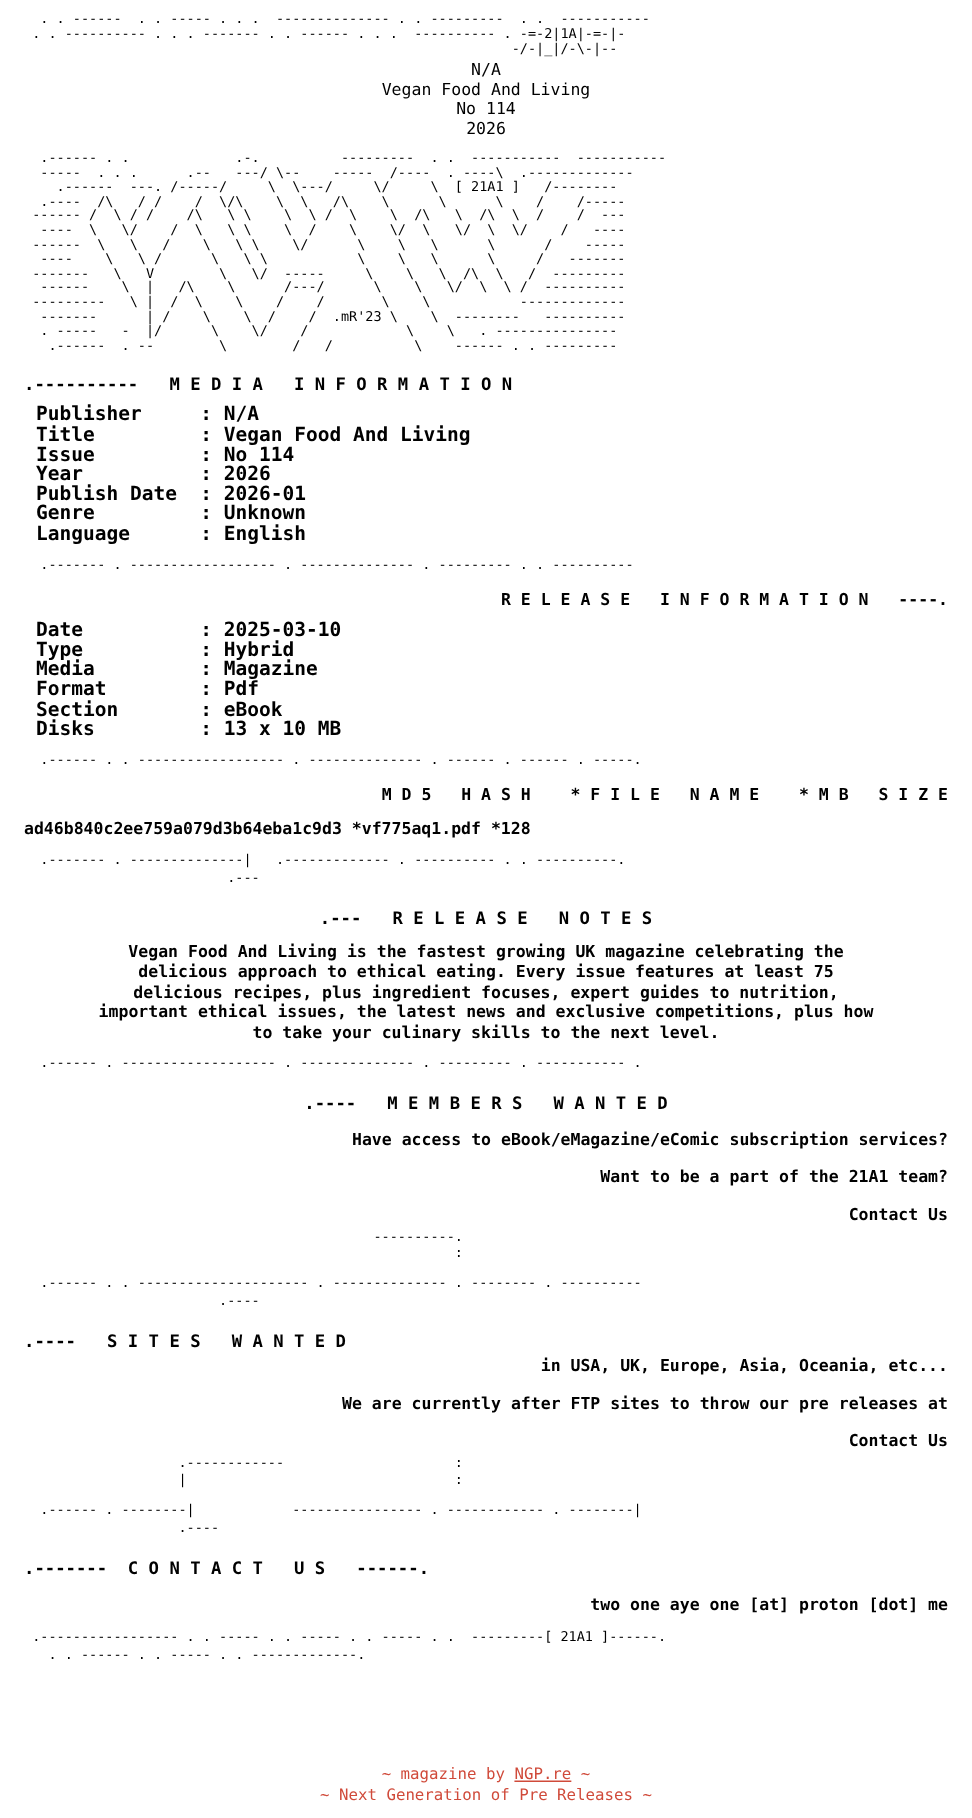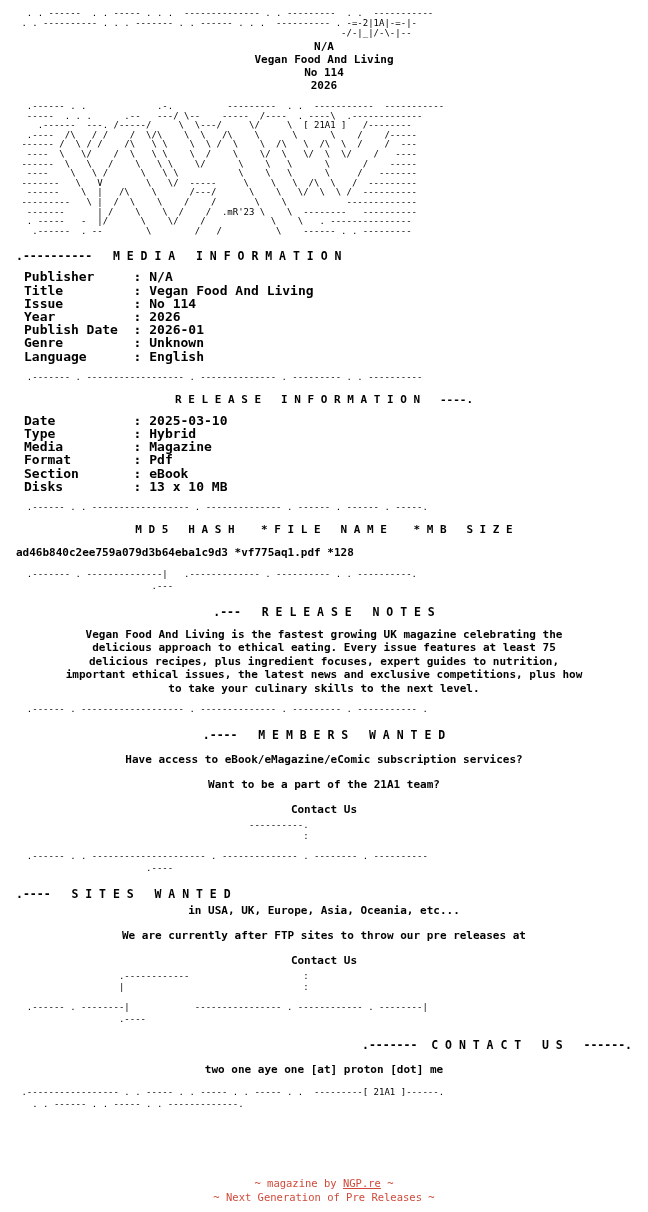--- a/index.html
+++ b/index.html
@@ -27,21 +27,21 @@
   }
   .ascii-top {
     font-size: 9px;
     line-height: 10px;
     text-align: left;
   }
   .title-block {
     font-size: 11px;
     line-height: 13px;
     text-align: center;
-    font-weight: bold;
+    font-weight: normal;
     margin-top: 2px;
   }
   .logo {
     font-size: 9px;
     line-height: 9.6px;
     margin-top: 10px;
     text-align: left;
   }
   .section-head {
     font-size: 11.5px;
@@ -74,21 +74,21 @@
     line-height: 13.5px;
     font-weight: bold;
     text-align: center;
     margin-top: 8px;
     padding: 0 6px;
   }
   .center-line {
     font-size: 11px;
     line-height: 17px;
     font-weight: bold;
-    text-align: center;
+    text-align: right;
     margin-top: 8px;
   }
   .contact-ascii {
     font-size: 9px;
     line-height: 11px;
     margin-top: 2px;
   }
   .footer {
     position: absolute;
     left: 0;
@@ -191,21 +191,21 @@
   <div class="center-line" style="margin-top:0">in USA, UK, Europe, Asia, Oceania, etc...</div>
   <div class="center-line">We are currently after FTP sites to throw our pre releases at</div>
 
   <div class="center-line">Contact Us</div>
   <pre class="contact-ascii">                   .------------                     :
                    |                                 :</pre>
 
   <pre class="rule">  .------ . --------|            ---------------- . ------------ . --------|
                    .---- </pre>
 
-  <pre class="section-head" style="text-align:right">.-------  C O N T A C T   U S   ------.</pre>
+  <pre class="section-head" style="text-align:left">.-------  C O N T A C T   U S   ------.</pre>
 
   <div class="center-line">two one aye one [at] proton [dot] me</div>
 
   <pre class="rule"> .----------------- . . ----- . . ----- . . ----- . .  ---------[ 21A1 ]------.
    . . ------ . . ----- . . -------------.</pre>
 
 </div>
 
 <div class="footer">
   <div>

